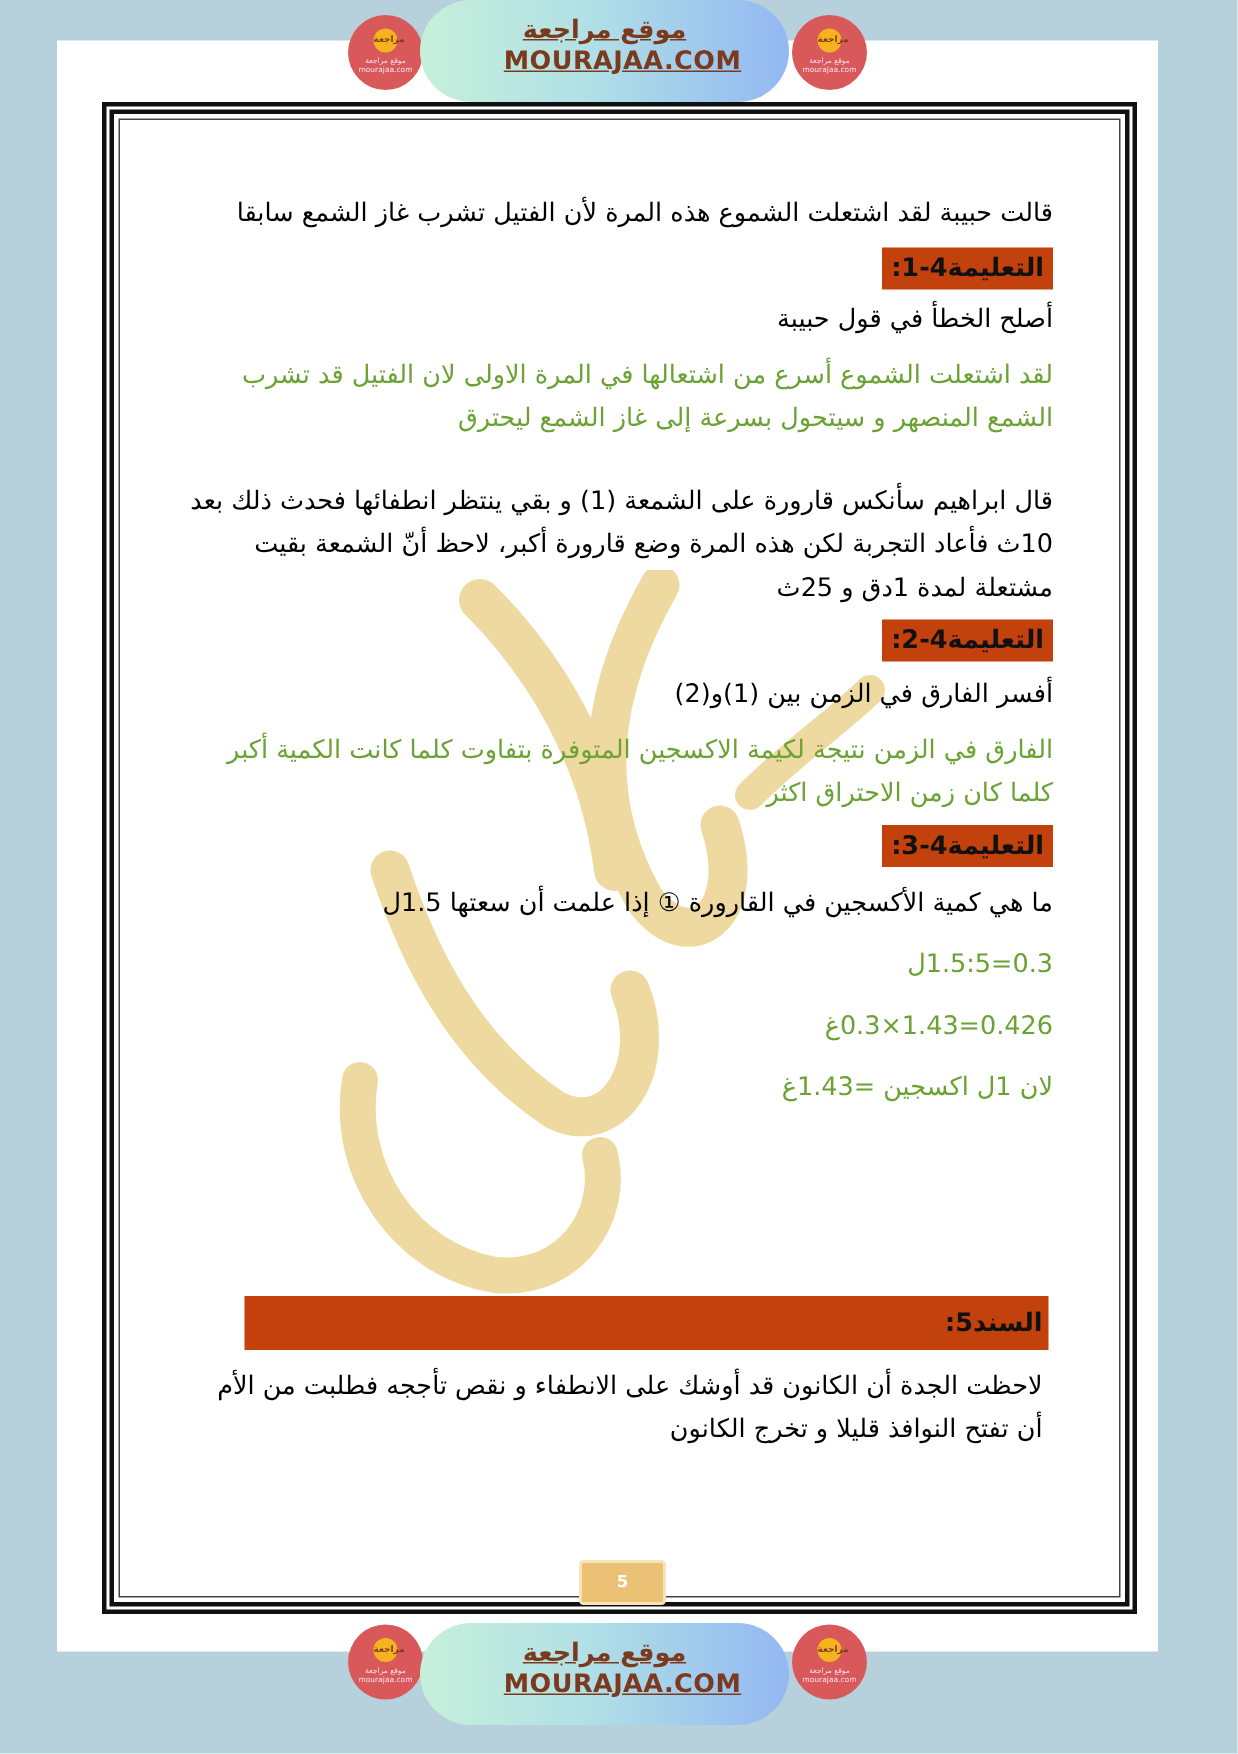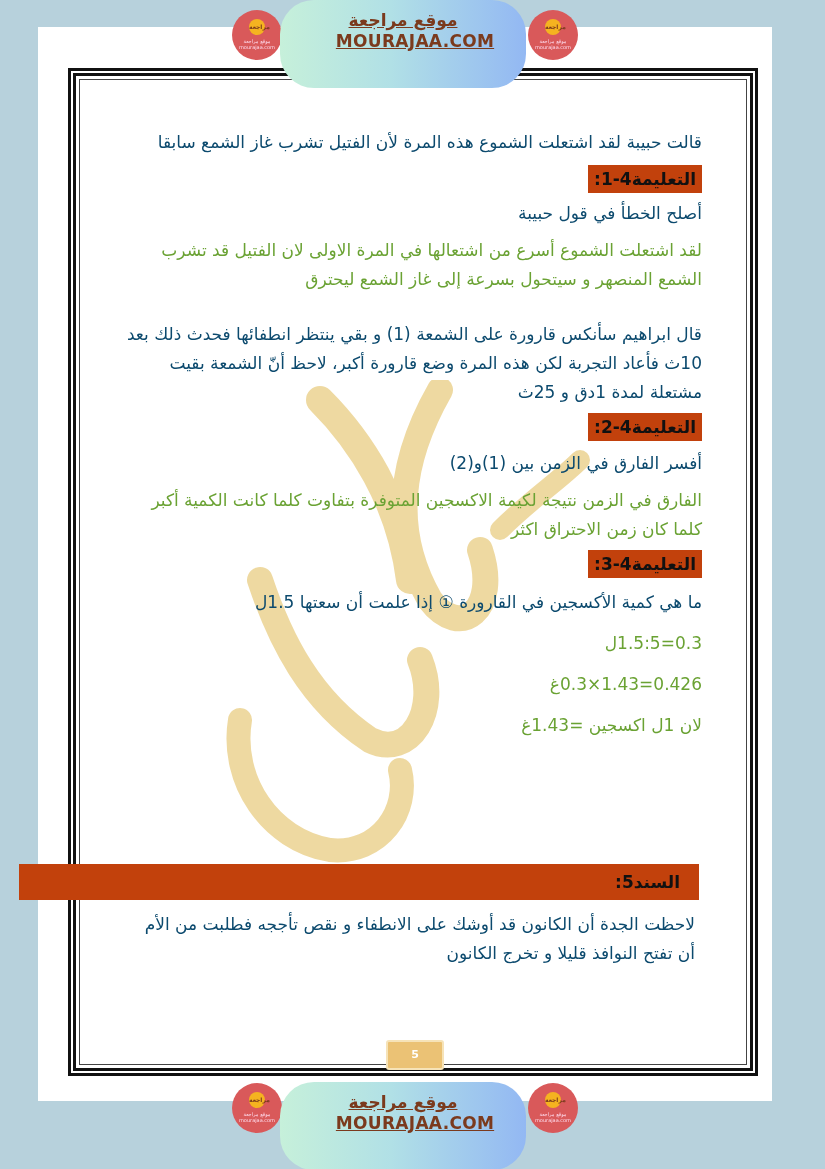--- a/index.html
+++ b/index.html
@@ -18,21 +18,21 @@
   }
   .frame-mid {
     position: absolute; left: 73px; top: 73px; width: 680px; height: 998px;
     border: 3px solid #111; box-sizing: border-box;
   }
   .frame-inner {
     position: absolute; left: 79px; top: 79px; width: 668px; height: 986px;
     border: 1px solid #444; box-sizing: border-box;
   }
   .banner {
-    position: absolute; left: 280px; width: 246px; height: 88px;
+    position: absolute; left: 280px; width: 246px; height: 68px;
     border-radius: 34px;
     background: linear-gradient(90deg, #c6f0da 0%, #b1e0e6 45%, #93b8f3 100%);
     text-align: center; color: #7b3a1d; font-weight: bold;
   }
   .banner.top { top: 0px; }
   .banner.bottom { top: 1082px; }
   .banner .ar { display: block; font-size: 17px; line-height: 20px; padding-top: 10px; text-decoration: underline; direction: rtl; }
   .banner .en { display: block; font-family: "DejaVu Sans", sans-serif; font-size: 17px; line-height: 22px; text-decoration: underline; letter-spacing: 0.3px; padding-left: 24px; }
   .badge {
     position: absolute; width: 50px; height: 50px; border-radius: 50%;
@@ -44,21 +44,21 @@
   }
   .badge .lbl {
     position: absolute; left: 0; top: 28px; width: 50px; text-align: center;
     color: #fde; font-size: 5px; line-height: 6px;
   }
   .content {
     position: absolute; left: 122px; top: 128px; width: 580px;
     direction: rtl; text-align: right;
     font-family: "DejaVu Sans", sans-serif;
   }
-  .p { font-size: 17px; line-height: 29px; color: #0c4a6e; margin: 0; }
+  .p { font-size: 17px; line-height: 29px; color: #000000; margin: 0; }
   .green { color: #6aa233; }
   .heading {
     display: inline-block; background: #c2410c; padding: 2px 6px;
     font-weight: bold; font-size: 17px; line-height: 24px; color: #111;
   }
   .heading.wide { display: block; width: 566px; }
   .pagenum {
     position: absolute; left: 386px; top: 1040px; width: 54px; height: 26px;
     background: #ebc275; border: 2px solid #f6e3b8; border-radius: 3px;
     color: #fff; font-weight: bold; font-size: 11px; line-height: 26px; text-align: center;
@@ -118,21 +118,21 @@
   <p class="p green" style="margin-bottom:6px;">الفارق في الزمن نتيجة لكيمة الاكسجين المتوفرة بتفاوت كلما كانت الكمية أكبر كلما كان زمن الاحتراق اكثر</p>
 
   <div class="heading">التعليمة4-3:</div>
   <p class="p" style="margin:10px 0 12px;">ما هي كمية الأكسجين في القارورة ① إذا علمت أن سعتها 1.5ل</p>
   <p class="p green" style="margin-bottom:12px;">0.3=1.5:5ل</p>
   <p class="p green" style="margin-bottom:12px;">0.426=1.43×0.3غ</p>
   <p class="p green" style="margin-bottom:10px;">لان 1ل اكسجين =1.43غ</p>
 </div>
 
 <div style="position:absolute; left:125px; top:864px; width:574px; direction:rtl; text-align:right;">
-  <div class="heading wide" style="padding:6px 19px; box-sizing:border-box; width:680px;">السند5:</div>
+  <div class="heading wide" style="padding:6px 4px; box-sizing:border-box; width:536px;">السند5:</div>
   <p class="p" style="margin-top:10px; padding-right:4px;">لاحظت الجدة أن الكانون قد أوشك على الانطفاء و نقص تأججه فطلبت من الأم أن تفتح النوافذ قليلا و تخرج الكانون</p>
 </div>
 
 <div class="pagenum">5</div>
 
 <div class="badge" style="left:232px; top:1083px;">
   <div class="dot">مراجعة</div>
   <div class="lbl">موقع مراجعة mourajaa.com</div>
 </div>
 <div class="banner bottom">

